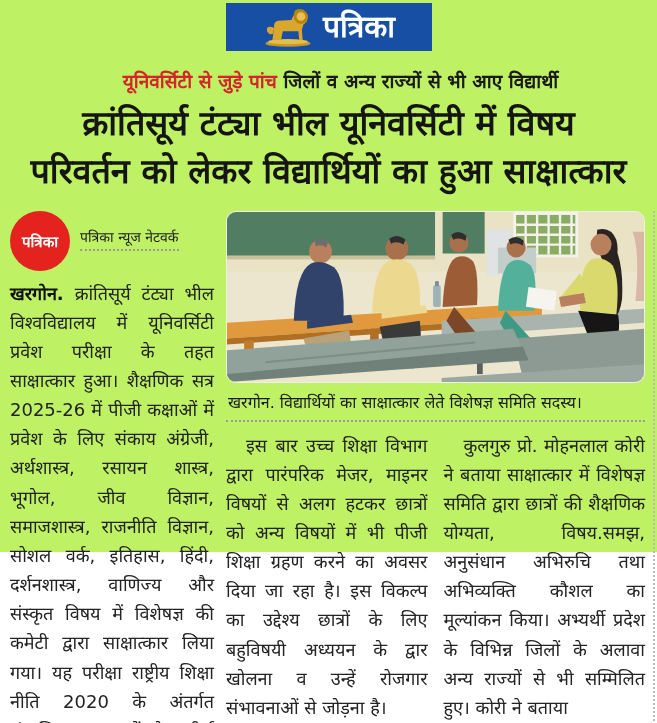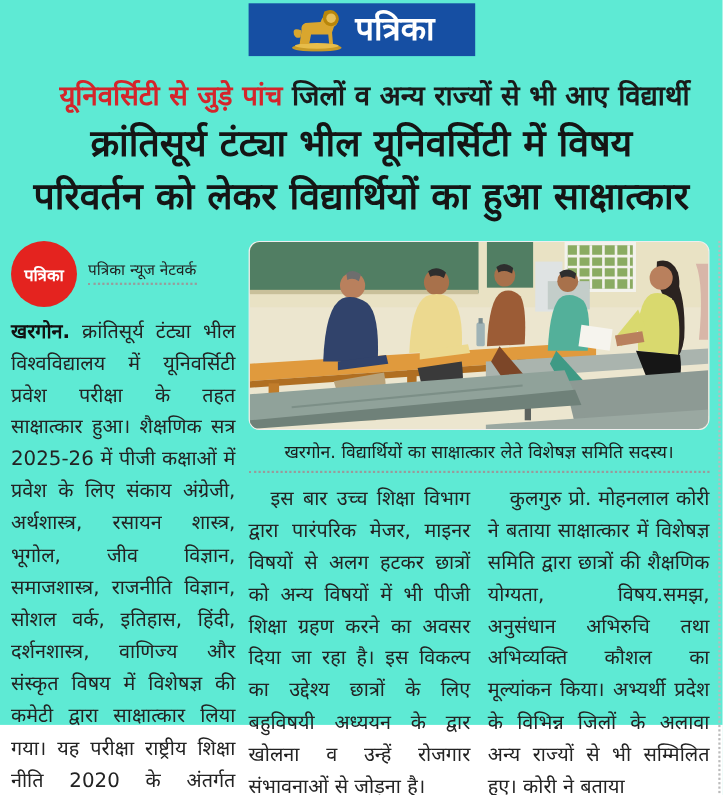--- a/index.html
+++ b/index.html
@@ -1,28 +1,28 @@
 <!DOCTYPE html>
 <html><head>
 <meta charset="utf-8">
 <style>
   * { margin:0; padding:0; box-sizing:border-box; }
   html,body { width:657px; height:723px; overflow:hidden; background:#ffffff;
               font-family:"DejaVu Sans", sans-serif; }
-  .page { width:657px; height:659px; position:relative; background:#5eead4; }
+  .page { width:657px; height:552px; position:relative; background:#bef264; }
 
   
   .masthead { display:flex; justify-content:center; padding-top:3px; }
   .brand-box { width:206px; height:48px; background:#164fa3; display:flex;
                align-items:center; justify-content:center; gap:9px; }
   .brand-box .lion { width:52px; height:40px; }
   .brand-name { color:#ffffff; font-weight:bold; font-size:30px; line-height:1; }
 
   
-  .kicker { text-align:center; font-weight:bold; font-size:25px; margin-top:17px;
+  .kicker { text-align:center; font-weight:bold; font-size:19px; margin-top:17px;
             letter-spacing:0; color:#111; white-space:nowrap;padding-left:24px; }
   .kicker .red { color:#d4252b; }
   .kicker .blk { color:#1a1a1a; }
   .headline { text-align:center; font-weight:bold; color:#151515; font-size:34px;
               line-height:1.42; margin-top:5px; }
 
   
   .article { display:flex; gap:12px; padding:0 8px 0 10px; margin-top:15px;
              border-right:2px dotted #bbb; margin-right:2px; }
   .col-left { width:204px; flex:0 0 204px; }
@@ -38,21 +38,21 @@
 
   .para { font-size:18px; line-height:1.62; text-align:justify; color:#232323; }
   .para .lead { font-weight:bold; color:#111; }
   .indent { text-indent:20px; }
 
   
   .photo-frame { border-radius:10px; overflow:hidden; height:172px; background:#e9e2c4;
                  border:1px solid #eee; }
   .photo-frame svg { display:block; width:100%; height:100%; }
   .caption { font-size:16px; color:#1c1c1c; padding:8px 2px 7px 2px;
-             border-bottom:2px dotted #9a9a9a;text-align:center; }
+             border-bottom:2px dotted #9a9a9a; }
   .body-cols { display:flex; gap:16px; margin-top:9px; }
   .body-col { flex:1; min-width:0; }
 
   
   .footer { text-align:center; color:#1c1c77; font-weight:bold; font-size:17px;
             margin-top:14px; line-height:1.45; }
 </style>
 </head>
 <body>
 

